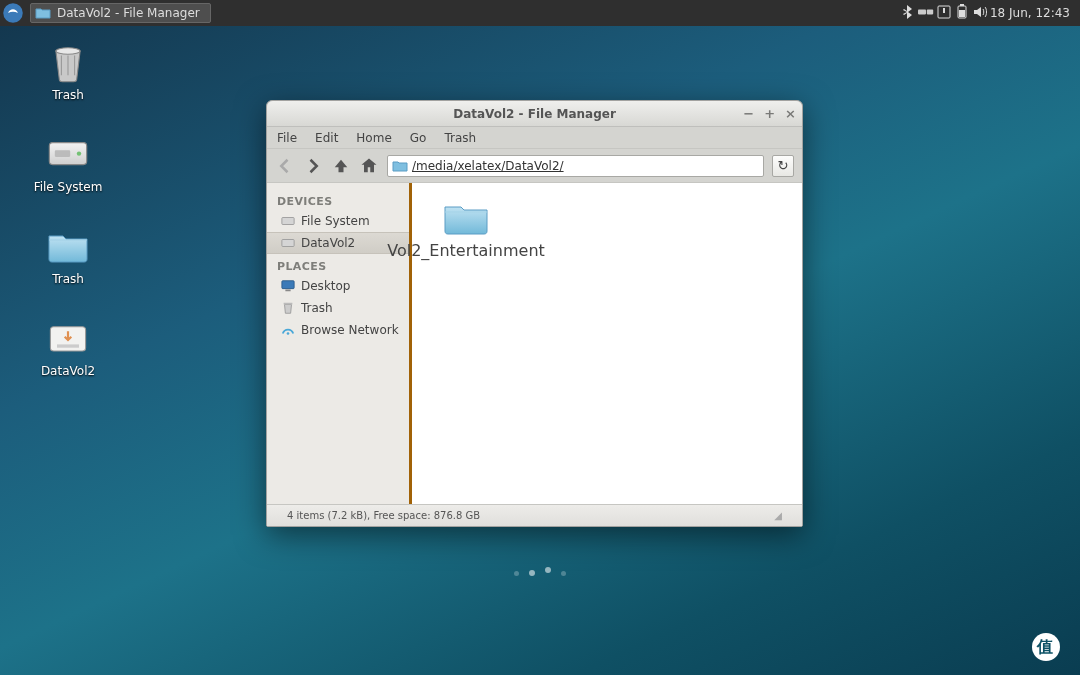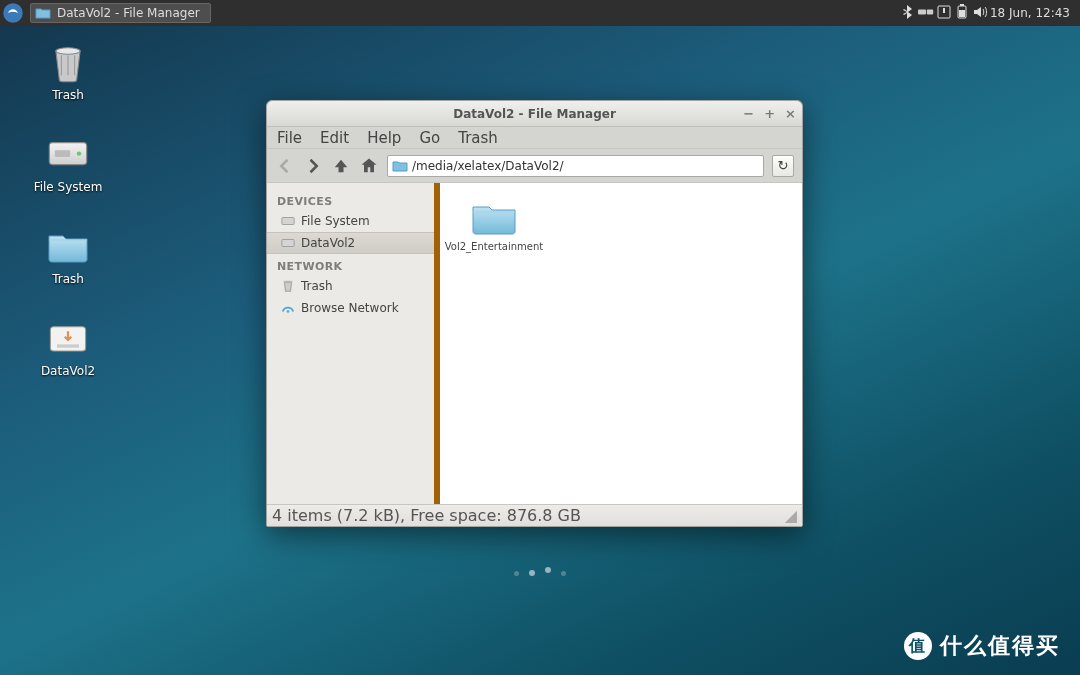--- a/index.html
+++ b/index.html
@@ -13,37 +13,37 @@
 .panel .tray svg { width: 16px; height: 16px; }
 
 .desktop-icons { position: absolute; top: 40px; left: 28px; display: flex; flex-direction: column; gap: 30px; width: 80px; }
 .di { display: flex; flex-direction: column; align-items: center; gap: 4px; color: #fff; text-shadow: 0 1px 2px #000; font-size: 12px; }
 .di .ico { width: 44px; height: 44px; display:flex; align-items:center; justify-content:center; }
 
 .win { position: absolute; top: 100px; left: 266px; width: 537px; height: 427px; background: #d4d4d0; border: 1px solid #a2a2a0; border-radius: 6px 6px 2px 2px; box-shadow: 0 8px 30px rgba(0,0,0,.5); display: flex; flex-direction: column; color: #333; }
 .win .titlebar { height: 26px; background: linear-gradient(#efefed, #d8d8d4); border-radius: 6px 6px 0 0; display: flex; align-items:center; justify-content:center; position: relative; border-bottom: 1px solid #bfbfbc; font-size: 12px; color: #555; font-weight: bold; }
 .win .titlebar .wctrl { position: absolute; right: 6px; display: flex; gap: 10px; color: #7a7a78; font-size: 13px; }
 .win .titlebar .wctrl span { cursor: default; }
-.win .menubar { height: 22px; display:flex; align-items:center; gap: 18px; padding: 0 10px; font-size: 15px; color: #444; border-bottom: 1px solid #c6c6c2; }
+.win .menubar { height: 22px; display:flex; align-items:center; gap: 18px; padding: 0 10px; font-size: 12px; color: #444; border-bottom: 1px solid #c6c6c2; }
 .win .toolbar { height: 34px; display:flex; align-items:center; gap: 8px; padding: 0 8px; border-bottom: 1px solid #c6c6c2; }
 .win .toolbar .tb { width: 20px; height: 20px; display:flex; align-items:center; justify-content:center; color:#555; }
 .win .toolbar .tb.disabled { color: #aaa; }
-.win .toolbar .pathbar { flex:1; display:flex; align-items:center; height: 22px; border:1px solid #a8a8a4; background:#fff; border-radius:2px; padding: 0 4px; gap: 4px; font-size: 12px; color:#333; }
+.win .toolbar .pathbar { flex:1; display:flex; align-items:center; height: 22px; border:1px solid #a8a8a4; background:#fff; border-radius:2px; padding: 0 4px; gap: 4px; font-size: 12px; color:#333;text-decoration:underline; }
 .win .toolbar .reload { width: 22px; height: 22px; border:1px solid #a8a8a4; background: linear-gradient(#fdfdfc,#e8e8e4); border-radius: 2px; display:flex; align-items:center; justify-content:center; font-size: 13px; color:#444; }
 .win .body { flex:1; display:flex; min-height: 0; }
-.win .side { width: 173px; background: #eceae6; border-right: 6px solid #a16207; padding-top: 6px; font-size: 12px; }
+.win .side { width: 145px; background: #eceae6; border-right: 3px solid #a16207; padding-top: 6px; font-size: 12px; }
 .win .side .hdr { font-weight: bold; color: #7e7e7a; font-size: 11px; padding: 6px 10px 2px; letter-spacing: .4px; }
 .win .side .item { display:flex; align-items:center; gap: 6px; height: 22px; padding: 0 10px 0 14px; color:#444; }
 .win .side .item.sel { background: linear-gradient(#dcd9d3, #d0cdc6); border-top:1px solid #c6c2ba; border-bottom:1px solid #c6c2ba; }
 .win .side .item svg { width: 14px; height: 14px; }
 .win .content { flex:1; background: #fff; position:relative; padding: 14px 12px; }
 .win .content .grid { display: flex; flex-wrap: wrap; gap: 10px 30px; }
-.win .content .fitem { width: 84px; display:flex; flex-direction:column; align-items:center; font-size: 10px; color:#444; text-align:right; gap: 4px; }
+.win .content .fitem { width: 84px; display:flex; flex-direction:column; align-items:center; font-size: 16px; color:#444; text-align:right; gap: 4px; }
 .win .content .fitem .fic { width: 50px; height: 40px; display:flex; align-items:center; justify-content:center; }
-.win .statusbar { height: 22px; border-top: 1px solid #c6c6c2; background: linear-gradient(#edece9,#e0dfdc); display:flex; align-items:center; padding: 0 5px; font-size: 16px; color: #555; }
+.win .statusbar { height: 22px; border-top: 1px solid #c6c6c2; background: linear-gradient(#edece9,#e0dfdc); display:flex; align-items:center; padding: 0 20px; font-size: 10px; color: #555; }
 .win .statusbar .resize { margin-left:auto; color:#aaa; }
 
 .dotrow { position:absolute; top: 570px; left: 50%; transform: translateX(-50%); display:flex; gap: 10px; align-items:center; }
 .dotrow .dot { width:6px; height:6px; border-radius:50%; background: rgba(255,255,255,.55); }
 .dotrow .dot.off { width:5px; height:5px; background: rgba(255,255,255,.25); }
 
 .wm { position:absolute; right: 20px; bottom: 14px; display:flex; align-items:center; gap: 8px; color:#fff; font-size: 22px; font-weight:bold; letter-spacing: 2px; }
 .wm .badge { width:28px; height:28px; border-radius:50%; background:#fff; color:#0d5166; display:flex; align-items:center; justify-content:center; font-size:16px; font-weight:bold; }
 </style>
 </head>
@@ -147,21 +147,21 @@
     <span>DataVol2 - File Manager</span>
     <div class="wctrl">
       <span>−</span>
       <span>+</span>
       <span>×</span>
     </div>
   </div>
   <div class="menubar">
     <span>File</span>
     <span>Edit</span>
-    <span>Help</span>
+    <span>Home</span>
     <span>Go</span>
     <span>Trash</span>
   </div>
   <div class="toolbar">
     <div class="tb disabled">
         <svg viewBox="0 0 16 16">
           <path d="M10 3l-5 5 5 5" stroke="currentColor" stroke-width="2" fill="none"></path>
         </svg>
       </div>
     <div class="tb">
@@ -195,21 +195,28 @@
             <rect x="1" y="2" width="14" height="8" rx="1" fill="#d5d5d5" stroke="#999"></rect>
           </svg>
         <span>File System</span>
       </div>
       <div class="item sel">
         <svg viewBox="0 0 16 12">
             <rect x="1" y="2" width="14" height="8" rx="1" fill="#d5d5d5" stroke="#999"></rect>
           </svg>
         <span>DataVol2</span>
       </div>
-      <div class="hdr">NETWORK</div>
+      <div class="hdr">PLACES</div>
+      <div class="item">
+        <svg viewBox="0 0 16 14">
+            <rect x="1" y="1" width="14" height="9" rx="1" fill="#3b7ab8" stroke="#2a5a8a"></rect>
+            <rect x="5" y="11" width="6" height="2" fill="#888"></rect>
+          </svg>
+        <span>Desktop</span>
+      </div>
       <div class="item">
         <svg viewBox="0 0 14 16">
             <path d="M3 4h8l-1 10H4z" fill="#ccc" stroke="#999"></path>
             <rect x="2" y="2" width="10" height="2" fill="#bbb"></rect>
           </svg>
         <span>Trash</span>
       </div>
       <div class="item">
         <svg viewBox="0 0 16 12">
             <path d="M2 10c2-6 10-6 12 0" stroke="#4aa8d8" fill="none" stroke-width="2"></path>
@@ -240,14 +247,13 @@
 
 <div class="dotrow">
   <div class="dot off"></div>
   <div class="dot"></div>
   <div class="dot" style="margin-top:-6px"></div>
   <div class="dot off"></div>
 </div>
 
 <div class="wm">
   <div class="badge">值</div>
-  <span>什么值得买</span>
 </div>
 
 </body></html>

